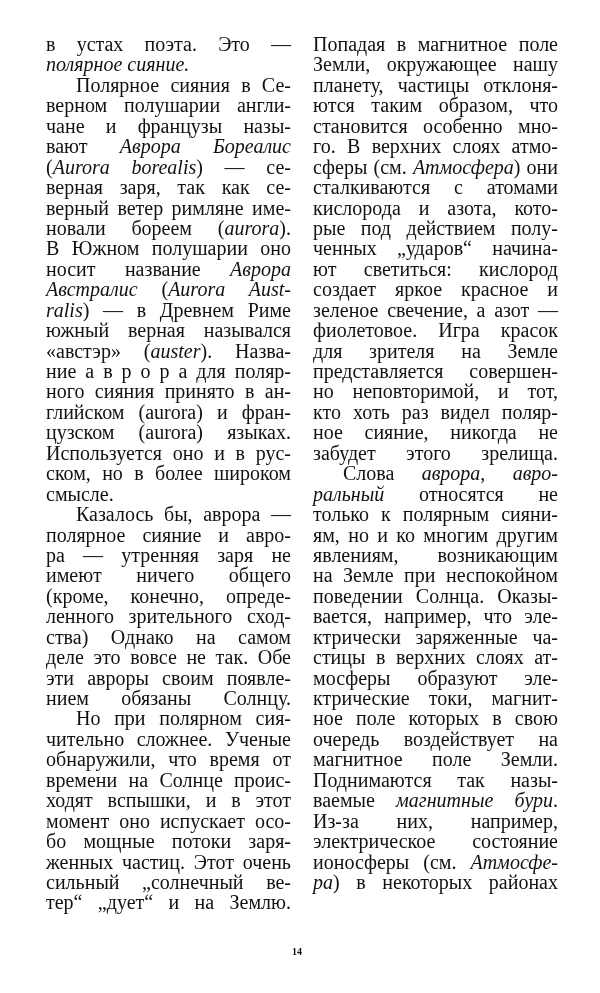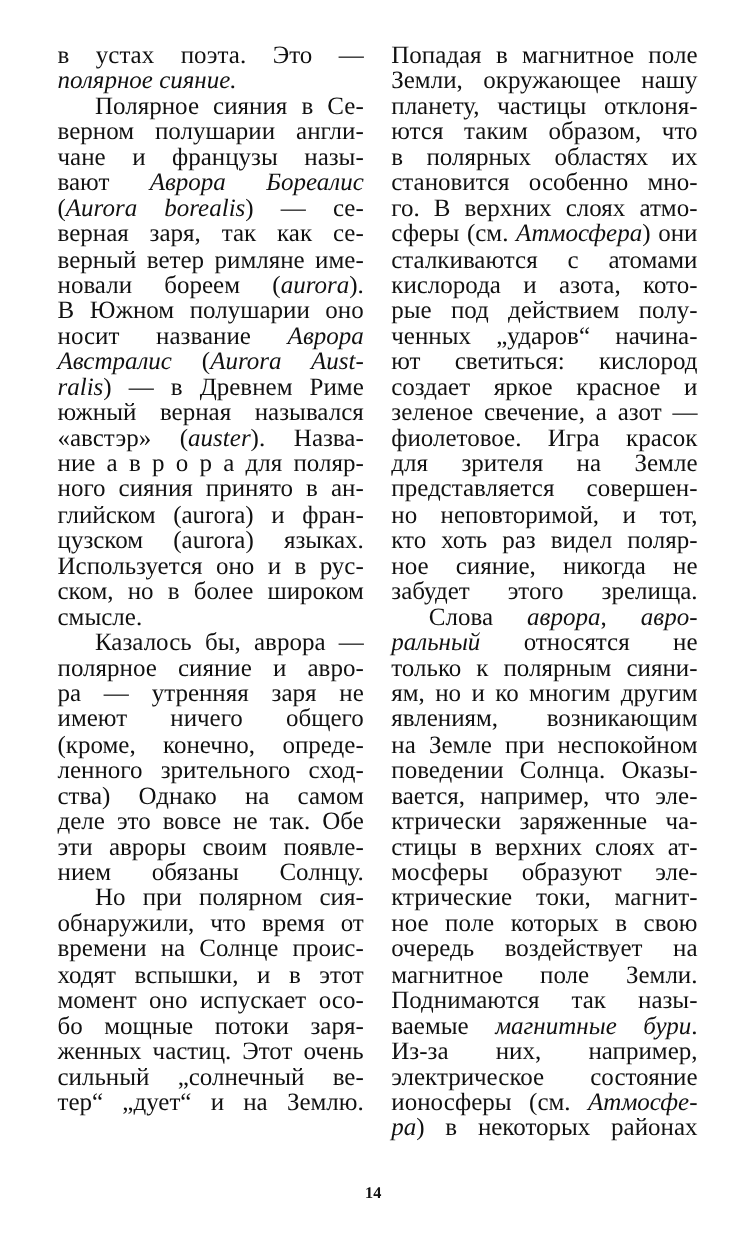--- a/index.html
+++ b/index.html
@@ -5,21 +5,21 @@
   html, body { margin:0; padding:0; background:#fff; }
   body { width:600px; height:993px; position:relative; overflow:hidden;
          font-family:"Liberation Serif", "DejaVu Serif", serif; color:#111; }
   .col { position:absolute; top:34px; width:245px; font-size:20px; line-height:20.45px; }
   .col.left { left:46px; }
   .col.right { left:313px; }
   .line { display:block; height:20.45px; white-space:nowrap; text-align:justify; text-align-last:justify; }
   .line.last { text-align-last:left; }
   .line.indent { padding-left:30px; }
   .line i { font-style:italic; }
-  .pagenum { position:absolute; left:292px; top:946px; font-weight:bold; font-size:13px;
+  .pagenum { position:absolute; left:292px; top:946px; font-weight:bold; font-size:10px;
              font-family:"Liberation Serif", serif; }
 </style>
 </head>
 <body>
 
 <div class="col left" id="leftcol">
     <span class="line ">в устах поэта. Это —</span>
     <span class="line last"><i>полярное сияние.</i></span>
     <span class="line indent">Полярное сияния в Се-</span>
     <span class="line ">верном полушарии англи-</span>
@@ -46,35 +46,35 @@
     <span class="line ">полярное сияние и авро-</span>
     <span class="line ">ра — утренняя заря не</span>
     <span class="line ">имеют ничего общего</span>
     <span class="line ">(кроме, конечно, опреде-</span>
     <span class="line ">ленного зрительного сход-</span>
     <span class="line ">ства) Однако на самом</span>
     <span class="line ">деле это вовсе не так. Обе</span>
     <span class="line ">эти авроры своим появле-</span>
     <span class="line ">нием обязаны Солнцу.</span>
     <span class="line indent">Но при полярном сия-</span>
+    <span class="line ">чительно сложнее. Ученые</span>
     <span class="line ">обнаружили, что время от</span>
     <span class="line ">времени на Солнце проис-</span>
     <span class="line ">ходят вспышки, и в этот</span>
     <span class="line ">момент оно испускает осо-</span>
     <span class="line ">бо мощные потоки заря-</span>
     <span class="line ">женных частиц. Этот очень</span>
     <span class="line ">сильный „солнечный ве-</span>
     <span class="line ">тер“ „дует“ и на Землю.</span>
   </div>
 <div class="col right" id="rightcol">
     <span class="line ">Попадая в магнитное поле</span>
     <span class="line ">Земли, окружающее нашу</span>
     <span class="line ">планету, частицы отклоня-</span>
     <span class="line ">ются таким образом, что</span>
-    <span class="line ">в полярных областях их</span>
     <span class="line ">становится особенно мно-</span>
     <span class="line ">го. В верхних слоях атмо-</span>
     <span class="line ">сферы (см. <i>Атмосфера</i>) они</span>
     <span class="line ">сталкиваются с атомами</span>
     <span class="line ">кислорода и азота, кото-</span>
     <span class="line ">рые под действием полу-</span>
     <span class="line ">ченных „ударов“ начина-</span>
     <span class="line ">ют светиться: кислород</span>
     <span class="line ">создает яркое красное и</span>
     <span class="line ">зеленое свечение, а азот —</span>

